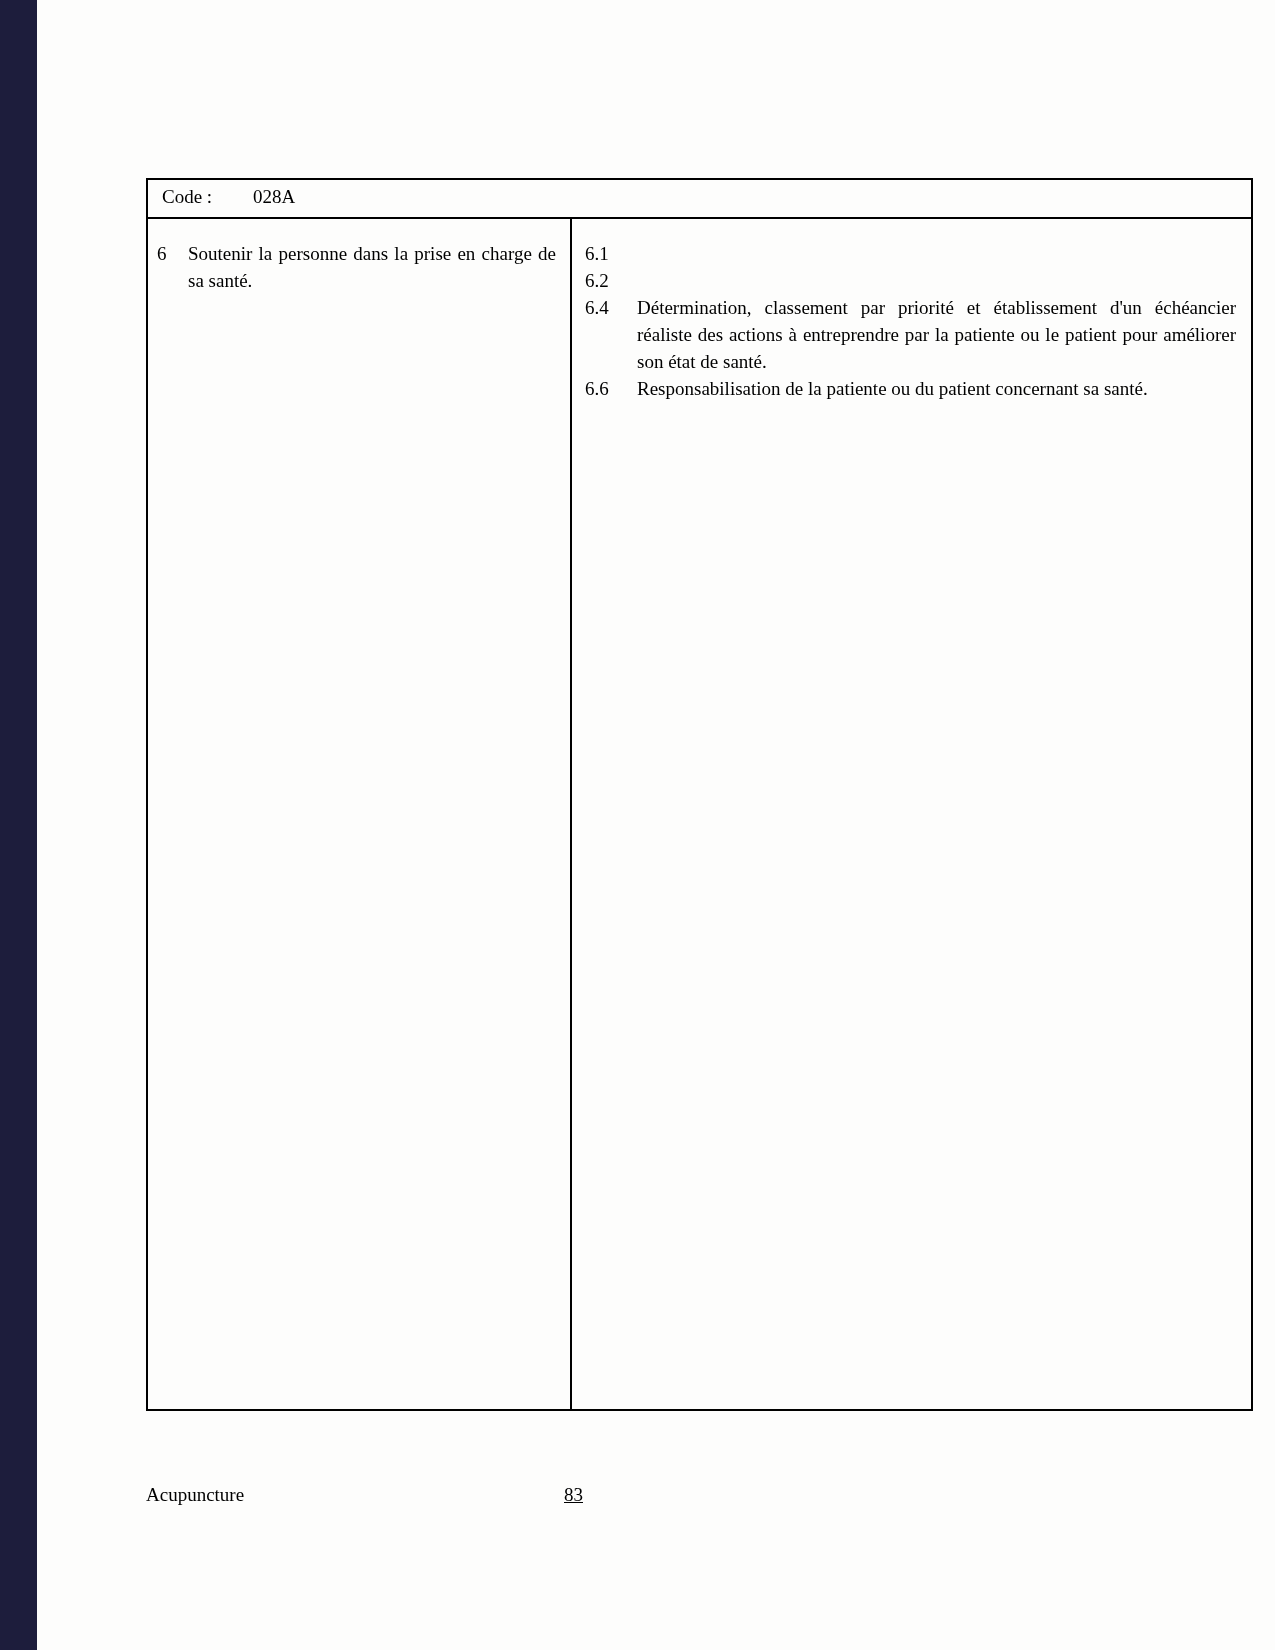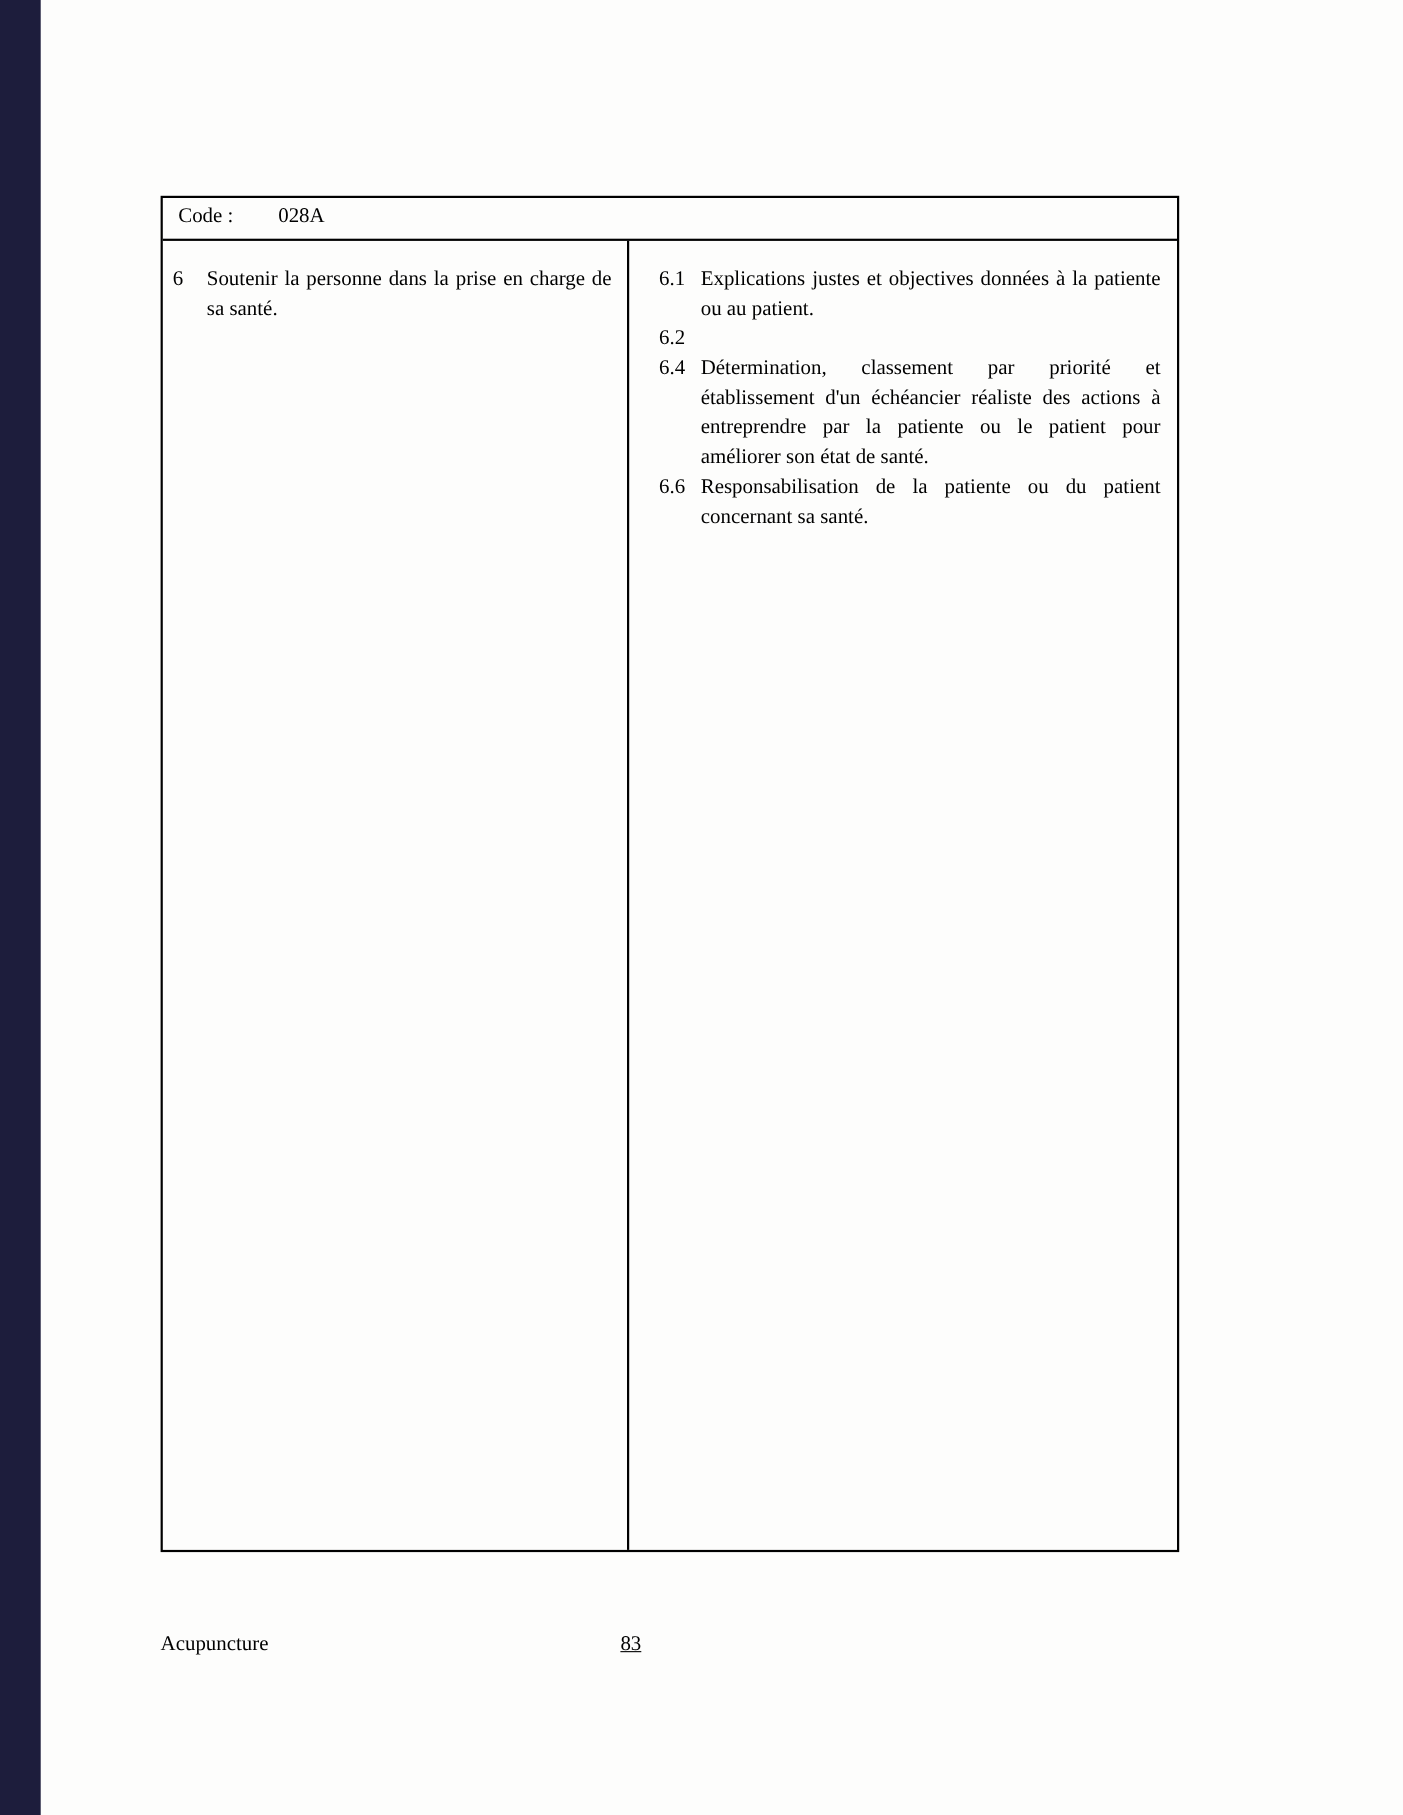--- a/index.html
+++ b/index.html
@@ -20,21 +20,21 @@
     left: 0;
     top: 0;
     width: 37px;
     height: 1650px;
     background: #1d1d3c;
   }
   .doc-table {
     position: absolute;
     left: 146px;
     top: 178px;
-    width: 926px;
+    width: 1107px;
     border: 2px solid #000;
     box-sizing: border-box;
     background: #fdfdfc;
   }
   .code-row {
     border-bottom: 2px solid #000;
     padding: 5px 14px 8px 14px;
     font-size: 19px;
     line-height: 24px;
   }
@@ -73,21 +73,20 @@
     text-align: justify;
   }
   .item {
     display: flex;
     font-size: 19px;
     line-height: 27px;
   }
   .item .num {
     width: 52px;
     flex: none;
-    text-align: center;
   }
   .item .txt {
     flex: 1;
     text-align: justify;
   }
   .footer {
     position: absolute;
     top: 1481px;
     left: 0;
     width: 1183px;
@@ -123,21 +122,20 @@
       <div class="objective">
         <span class="num">6</span>
         <span class="txt">Soutenir la personne dans la prise en charge de sa santé.</span>
       </div>
     </div>
 
     <div class="col-right">
 
       <div class="item">
         <span class="num">6.1</span>
-        <span class="txt">Explications justes et objectives données à la patiente ou au patient.</span>
       </div>
 
       <div class="item">
         <span class="num">6.2</span>
       </div>
 
 
       <div class="item">
         <span class="num">6.4</span>
         <span class="txt">Détermination, classement par priorité et établissement d'un échéancier réaliste des actions à entreprendre par la patiente ou le patient pour améliorer son état de santé.</span>

